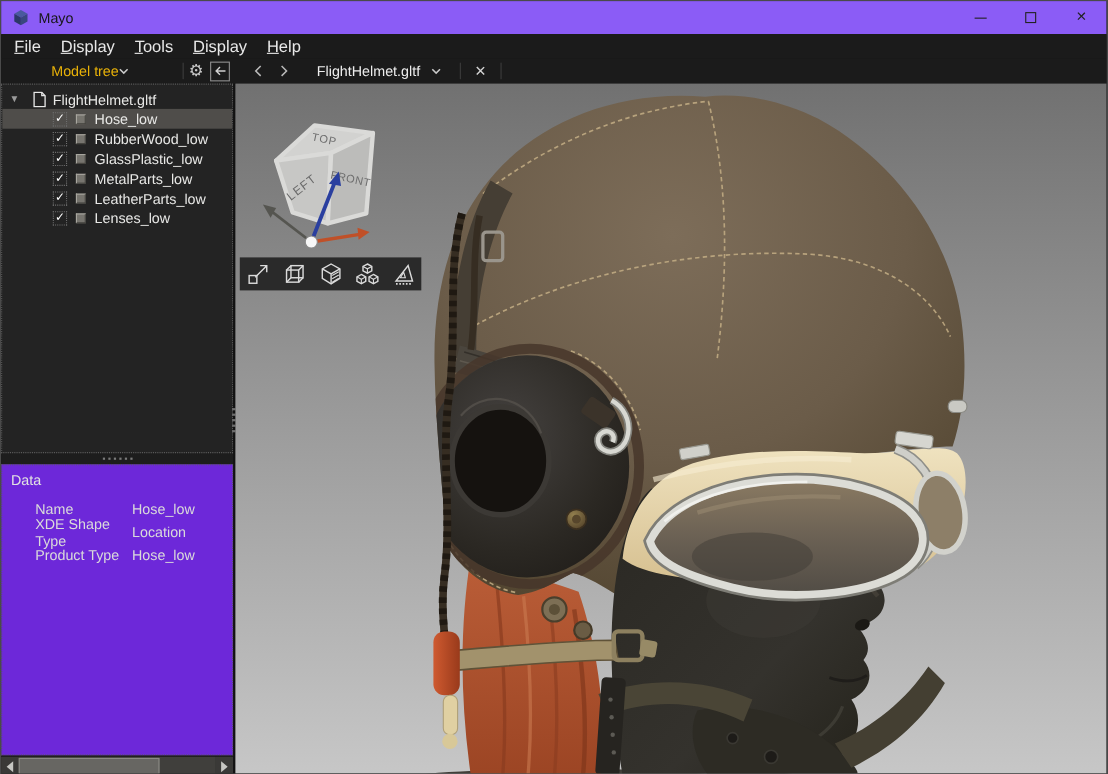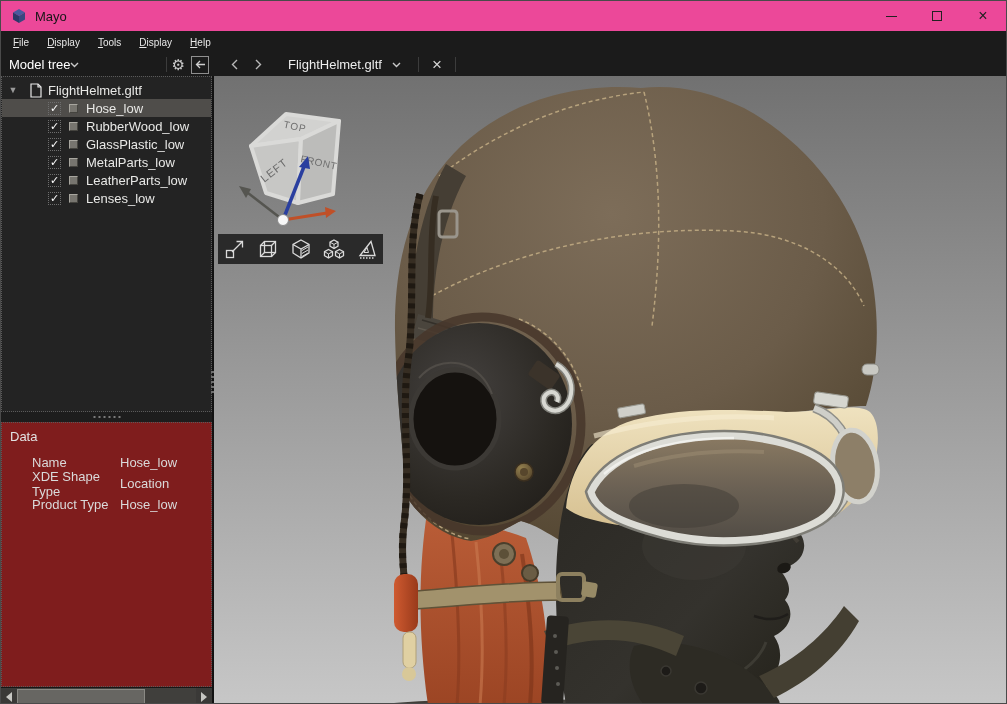--- a/index.html
+++ b/index.html
@@ -3,53 +3,53 @@
 <meta charset="utf-8">
 <style>
   * { margin:0; padding:0; box-sizing:border-box; }
   html,body { background:#777; }
   body { font-family:"Liberation Sans", sans-serif; }
   #window{
     width:1007px; height:704px; position:relative; overflow:hidden;
     background:#1b1b1b; border:1px solid #4a4a4a;
   }
   
-  .titlebar{ height:30px; background:#ec4899; display:flex; align-items:center; }
+  .titlebar{ height:30px; background:#8b5cf6; display:flex; align-items:center; }
   .app-icon{ margin:0 8px 0 10px; display:flex; }
   .app-title{ font-size:13px; color:#161616; }
   .win-controls{ margin-left:auto; display:flex; height:100%; }
   .win-btn{ width:46px; height:100%; display:flex; align-items:center; justify-content:center; background:transparent; border:none; cursor:pointer; }
   .glyph-min{ width:11px; height:1px; background:#222; display:block; }
   .glyph-max{ width:10px; height:10px; border:1px solid #222; display:block; }
   .glyph-close{ font-size:16px; color:#222; line-height:1; }
   
   .menubar{ height:22px; background:#1b1b1b; display:flex; align-items:center; padding-left:3px; }
-  .menu-item{ display:inline-block; color:#e8e8e8; font-size:10px; padding:2px 9px; cursor:default; }
+  .menu-item{ display:inline-block; color:#e8e8e8; font-size:15px; padding:2px 9px; cursor:default; }
   .menu-item::first-letter{ text-decoration:underline; }
   
   .toolbar-row{ height:23px; display:flex; background:#1b1b1b; }
   .left-tools{ width:211px; flex:none; display:flex; align-items:center; padding:0 3px 0 8px; }
-  .mode-combo{ flex:1; display:flex; align-items:center; justify-content:flex-start; color:#ffffff; font-size:13px; padding-right:6px; cursor:default; }
+  .mode-combo{ flex:1; display:flex; align-items:center; justify-content:center; color:#eab308; font-size:13px; padding-right:6px; cursor:default; }
   .vsep{ width:1px; height:15px; background:#3c3c3c; margin:0 5px; }
   .gear{ color:#c9c9c9; font-size:15px; line-height:1; cursor:pointer; }
   .back-box{ width:18px; height:18px; border:1px solid #8f8f8f; display:flex; align-items:center; justify-content:center; margin-left:6px; cursor:pointer; background:transparent; }
   .tab-bar{ flex:1; display:flex; align-items:center; padding-left:10px; }
   .nav-arrow{ width:24px; height:20px; display:flex; align-items:center; justify-content:center; background:transparent; border:none; cursor:pointer; }
   .tab-label-wrap{ display:flex; align-items:center; gap:10px; margin:0 12px 0 18px; cursor:pointer; }
   .tab-label{ color:#ededed; font-size:13px; }
   .tab-close{ background:transparent; border:none; color:#d4d4d4; font-size:17px; line-height:1; cursor:pointer; padding:0 8px; }
   svg.chev{ display:block; }
   
   .main{ display:flex; height:629px; }
   .left-panel{ width:211px; flex:none; background:#1d1d1d; display:flex; flex-direction:column; }
   .tree-panel{ height:336px; flex:none; background:#232323; border:1px dotted #5a5a5a; overflow:hidden; padding-top:4px; }
   .h-splitter{ height:10px; flex:none; position:relative; cursor:row-resize; }
   .h-splitter .dots{ position:absolute; left:50%; top:4px; transform:translateX(-50%); display:flex; gap:3px; }
   .h-splitter .dots i{ width:2px; height:2px; background:#7a7a7a; display:block; }
-  .data-panel{ flex:1; background:#7f1d1d; border:1px dotted #5a5a5a; padding:6px 0 0 8px; overflow:hidden; }
+  .data-panel{ flex:1; background:#6d28d9; border:1px dotted #5a5a5a; padding:6px 0 0 8px; overflow:hidden; }
   
   .tree-row{ height:18px; display:flex; align-items:center; font-size:13px; color:#e8e8e6; cursor:default; white-space:nowrap; }
   .tree-row.selected{ background:#4f4d4a; }
   .tw-arrow{ width:22px; text-align:center; color:#9a9a9a; font-size:9px; flex:none; }
   .doc-icon{ flex:none; margin:0 6px 0 6px; display:flex; }
   .cb{ width:13px; height:13px; flex:none; margin-left:46px; margin-right:8px; border:1px dotted #6e6e6e; display:flex; align-items:center; justify-content:center; color:#fff; font-size:11px; line-height:1; cursor:pointer; }
   .node-icon{ width:9px; height:9px; flex:none; background:#77756f; border-top:1px solid #a8a69f; border-left:1px solid #a8a69f; border-right:1px solid #45443f; border-bottom:1px solid #45443f; margin-right:8px; }
   
   .data-title{ font-size:13px; color:#e2e2e2; margin-bottom:8px; }
   .data-row{ display:flex; font-size:13px; color:#dadada; height:21px; align-items:center; }

